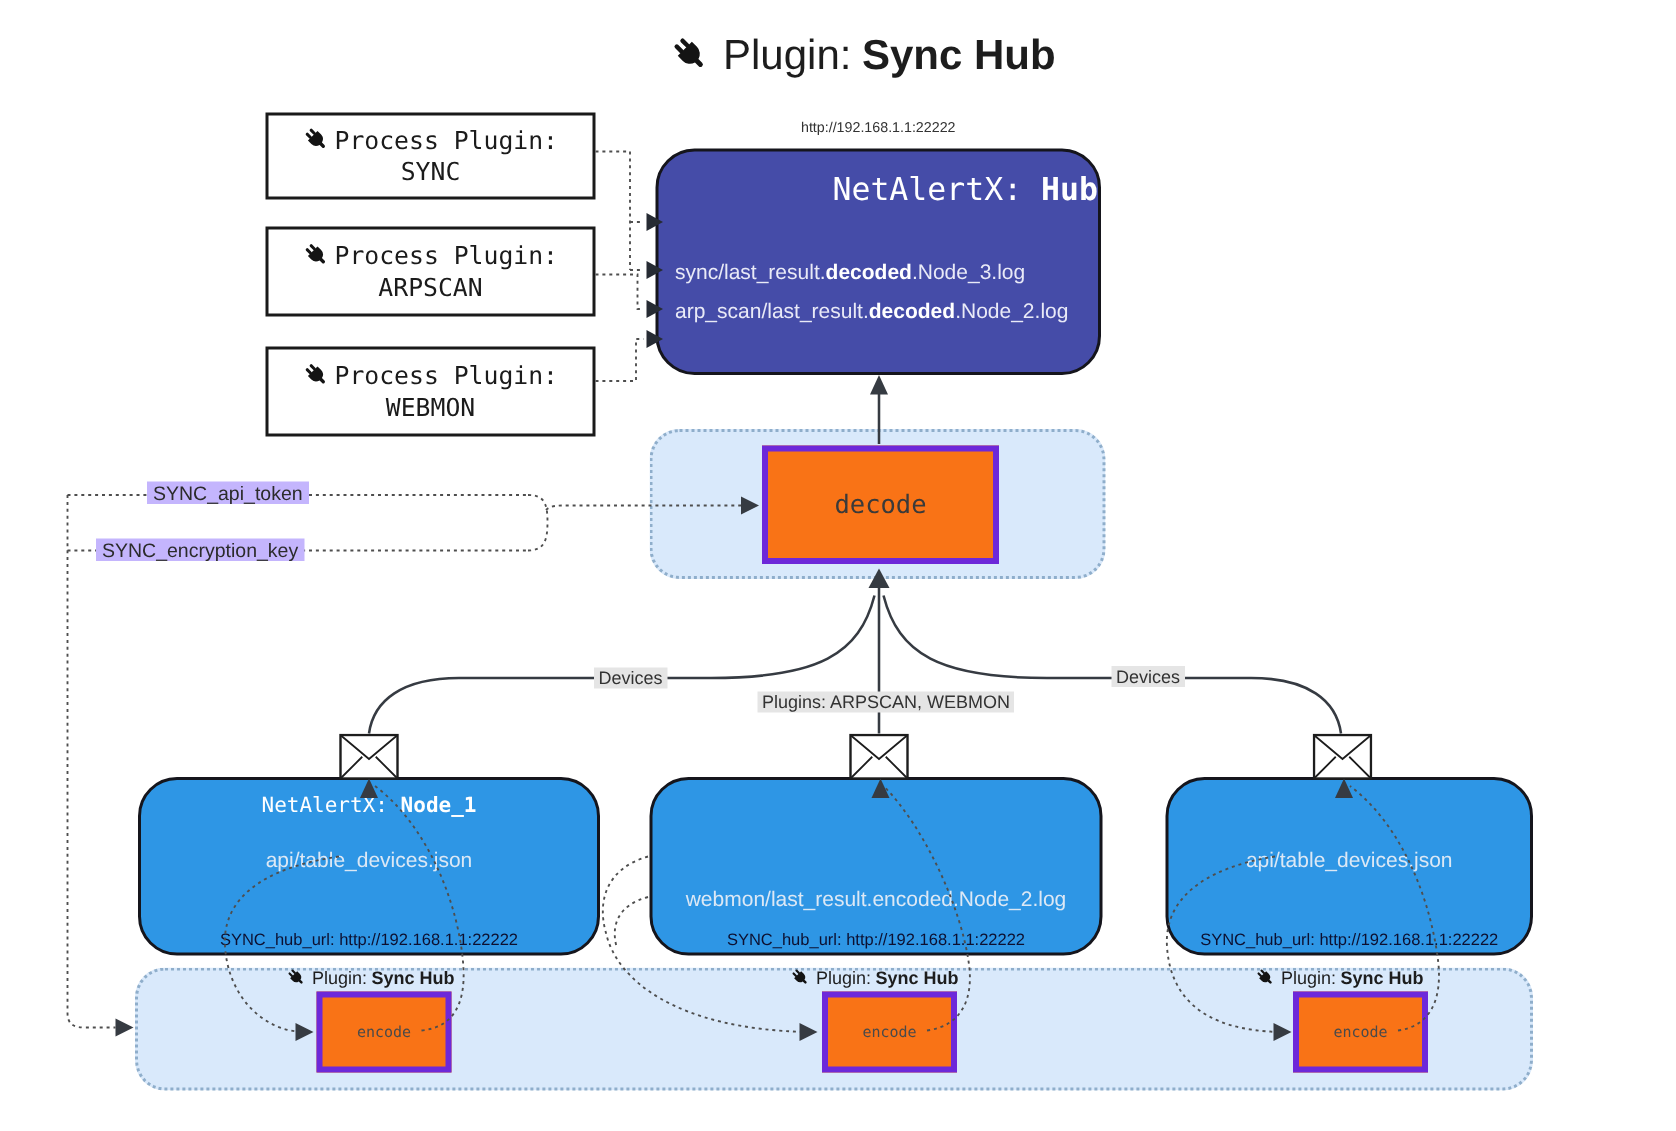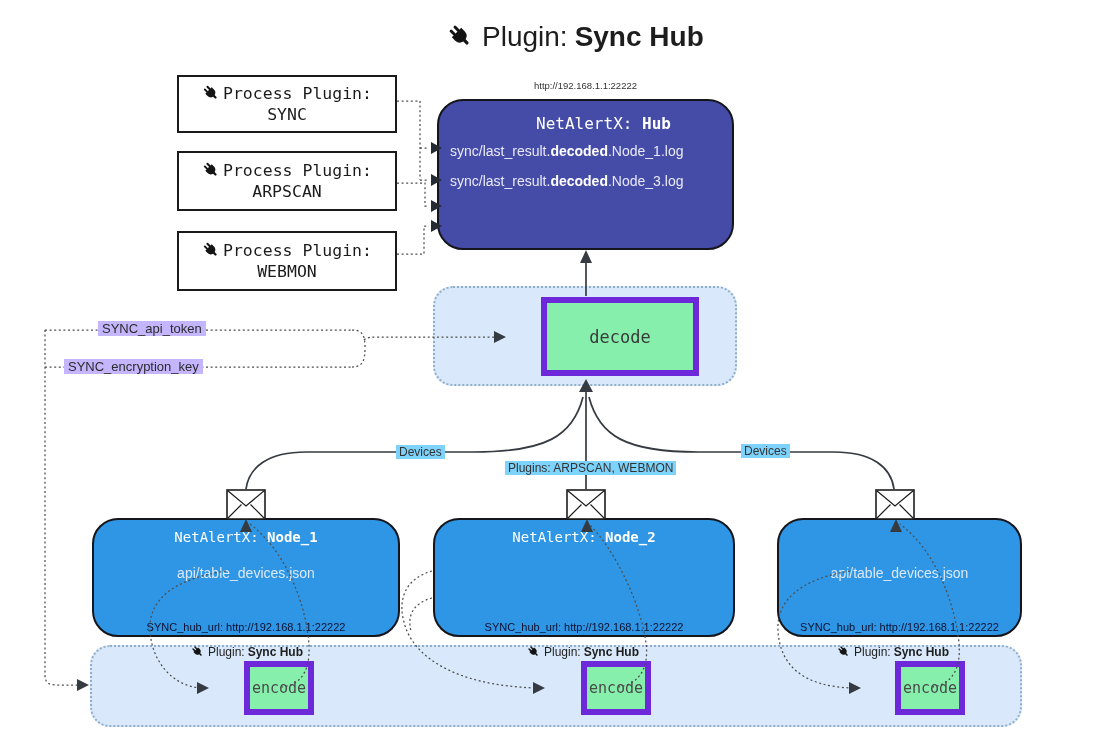--- a/index.html
+++ b/index.html
@@ -29,47 +29,47 @@
   .pbox-l1{display:flex;align-items:center;gap:2px;white-space:nowrap;}
   .pbox-l2{margin-top:2px;}
 
   
   .hub-url{left:437px;width:297px;top:80px;text-align:center;font-size:9.5px;color:#333;}
   .hub{
     left:437px;top:99px;width:297px;height:151px;box-sizing:border-box;
     background:#454CA8;border:2px solid #15151c;border-radius:26px;
   }
   .hub-title{
-    position:absolute;top:13px;left:0;width:100%;text-align:center;
-    color:#fff;font-size:16px;white-space:nowrap;margin-left:18px;
+    position:absolute;top:13px;left:0;width:100%;text-align:right;
+    color:#fff;font-size:21px;white-space:nowrap;
   }
   .hub-log{
     position:absolute;left:11px;width:286px;height:17px;line-height:17px;
     color:#E9EAF7;font-size:14px;white-space:nowrap;
   }
   .hub-log b{color:#ffffff;}
 
   
   .panel{
     background:#D9E9FB;border:2px dotted #8FAECB;border-radius:20px;box-sizing:border-box;
   }
   .wbox{
-    background:#86efac;border:6px solid #6d28d9;box-sizing:border-box;
-    display:flex;align-items:center;justify-content:center;color:#3a3a3a;margin-left:33px;
+    background:#f97316;border:4px solid #6d28d9;box-sizing:border-box;
+    display:flex;align-items:center;justify-content:center;color:#3a3a3a;
   }
   .decode-box{left:508px;top:297px;width:158px;height:79px;font-size:17px;}
-  .encode-box{width:70px;height:54px;font-size:15px;color:#4a4a4a;}
+  .encode-box{width:90px;height:54px;font-size:10px;color:#4a4a4a;}
 
   
   .keylabel{
     z-index:30;background:#c4b5fd;padding:0 4px;font-size:13px;color:#2b2b2b;white-space:nowrap;
   }
   
   .edgelabel{
-    z-index:30;background:#7dd3fc;padding:0 3px;font-size:12px;color:#333;white-space:nowrap;
+    z-index:30;background:#e5e5e5;padding:0 3px;font-size:12px;color:#333;white-space:nowrap;
   }
 
   
   .node{
     top:518px;height:119px;box-sizing:border-box;
     background:#2E96E5;border:2px solid #15151c;border-radius:26px;z-index:5;
   }
   .node-title{
     position:absolute;top:9px;left:0;width:100%;text-align:center;color:#fff;
     font-size:14px;white-space:nowrap;
@@ -153,25 +153,25 @@
       <span>Process Plugin:</span>
     </div>
     <div class="pbox-l2">WEBMON</div>
   </div>
 
   <div class="abs hub-url">http://192.168.1.1:22222</div>
   <div class="abs hub">
     <div class="hub-title mono">
       <span>NetAlertX: </span><b>Hub</b>
     </div>
-    <div class="hub-log" style="top:42px;">
-      <span>sync/last_result.</span><b>decoded</b><span>.Node_1.log</span>
-    </div>
     <div class="hub-log" style="top:72px;">
       <span>sync/last_result.</span><b>decoded</b><span>.Node_3.log</span>
+    </div>
+    <div class="hub-log" style="top:98px;">
+      <span>arp_scan/last_result.</span><b>decoded</b><span>.Node_2.log</span>
     </div>
   </div>
 
   <div class="abs panel" style="left:433px;top:286px;width:304px;height:100px;"></div>
   <div class="abs wbox decode-box mono">decode</div>
 
   <div class="abs keylabel" style="left:98px;top:321px;">SYNC_api_token</div>
   <div class="abs keylabel" style="left:64px;top:359px;">SYNC_encryption_key</div>
 
   <div class="abs edgelabel" style="left:396px;top:445px;">Devices</div>
@@ -179,23 +179,21 @@
   <div class="abs edgelabel" style="left:741px;top:444px;">Devices</div>
 
   <div class="abs node" style="left:92px;width:308px;">
     <div class="node-title mono">
       <span>NetAlertX: </span><b>Node_1</b>
     </div>
     <div class="node-file" style="top:45px;">api/table_devices.json</div>
     <div class="node-url">SYNC_hub_url: http://192.168.1.1:22222</div>
   </div>
   <div class="abs node" style="left:433px;width:302px;">
-    <div class="node-title mono">
-      <span>NetAlertX: </span><b>Node_2</b>
-    </div>
+    <div class="node-file" style="top:71px;">webmon/last_result.encoded.Node_2.log</div>
     <div class="node-url">SYNC_hub_url: http://192.168.1.1:22222</div>
   </div>
   <div class="abs node" style="left:777px;width:245px;">
     <div class="node-file" style="top:45px;">api/table_devices.json</div>
     <div class="node-url">SYNC_hub_url: http://192.168.1.1:22222</div>
   </div>
 
   <svg class="abs envelope" style="left:226px;top:489px;">
       <use href="#envelope"></use>
     </svg>

